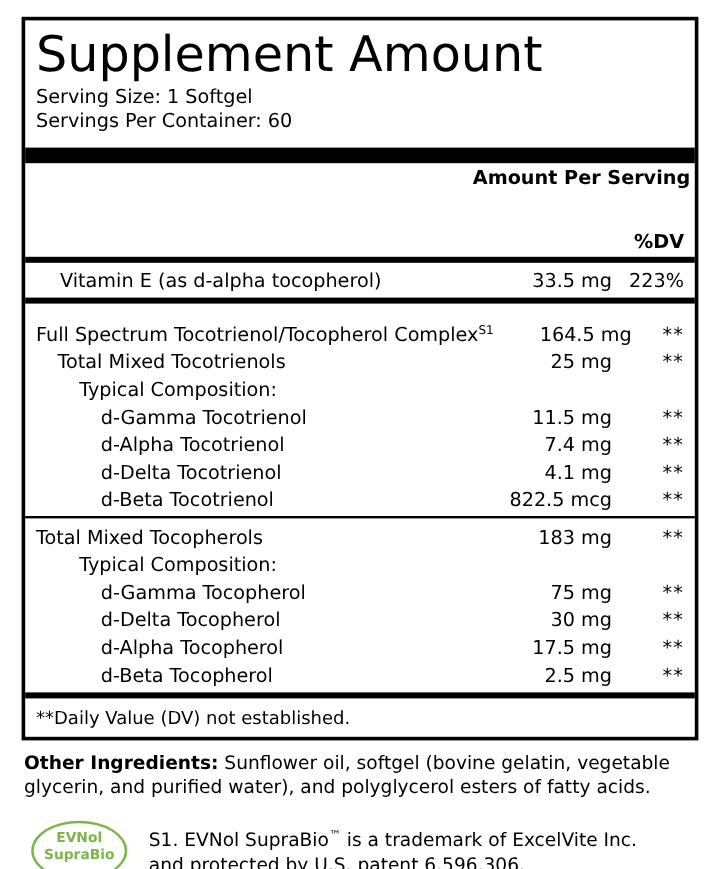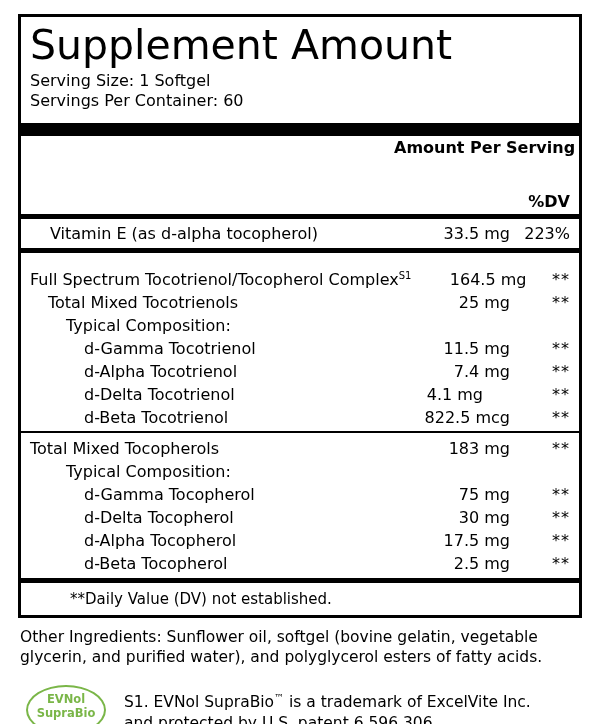--- a/index.html
+++ b/index.html
@@ -114,21 +114,21 @@
     line-height: 20px;
     padding: 4px 0 2px 0;
   }
   
   .other {
     font-size: 15.5px;
     line-height: 20px;
     margin-top: 9px;
     padding: 0 2px;
   }
-  .other b { font-weight: normal; margin-top: 12px; }
+  .other b { font-weight: bold; margin-top: 12px; }
   .trademark-block {
     display: flex;
     align-items: center;
     margin-top: 12px;
     padding: 0 2px;
   }
   .logo {
     width: 94px;
     height: 62px;
     flex: 0 0 94px;
@@ -230,21 +230,21 @@
         <span class="amt">11.5 mg</span>
         <span class="dv">**</span>
       </div>
 
       <div class="row dv-stars indent-2" style="padding-left:54px;">
         <span class="name">d-Alpha Tocotrienol</span>
         <span class="amt">7.4 mg</span>
         <span class="dv">**</span>
       </div>
 
-      <div class="row dv-stars indent-2" style="padding-left:54px;gap:27px;">
+      <div class="row dv-stars indent-2" style="padding-left:54px;">
         <span class="name">d-Delta Tocotrienol</span>
         <span class="amt">4.1 mg</span>
         <span class="dv">**</span>
       </div>
 
       <div class="row dv-stars indent-2" style="padding-left:54px;">
         <span class="name">d-Beta Tocotrienol</span>
         <span class="amt">822.5 mcg</span>
         <span class="dv">**</span>
       </div>
@@ -285,21 +285,21 @@
 
       <div class="row dv-stars indent-2" style="padding-left:54px;">
         <span class="name">d-Beta Tocopherol</span>
         <span class="amt">2.5 mg</span>
         <span class="dv">**</span>
       </div>
     </div>
 
     <div class="rule-med"></div>
 
-    <div class="sf-inner" style="padding-top:2px;padding-bottom:4px;margin-left:40px;">
+    <div class="sf-inner" style="padding-top:2px;padding-bottom:4px;">
       <div class="footnote">**Daily Value (DV) not established.</div>
     </div>
   </div>
 
   <div class="other">
     <b>Other Ingredients:</b><span> Sunflower oil, softgel (bovine gelatin, vegetable glycerin, and purified water), and polyglycerol esters of fatty acids.</span>
   </div>
 
   <div class="trademark-block">
     <div class="logo">

